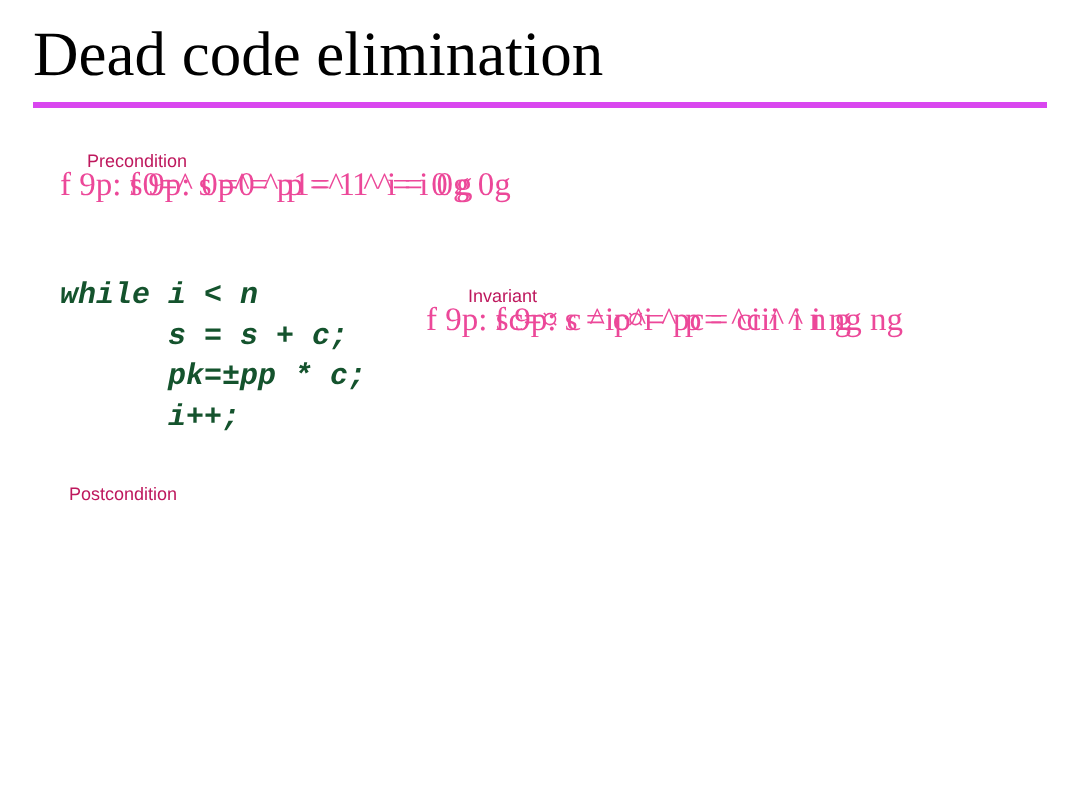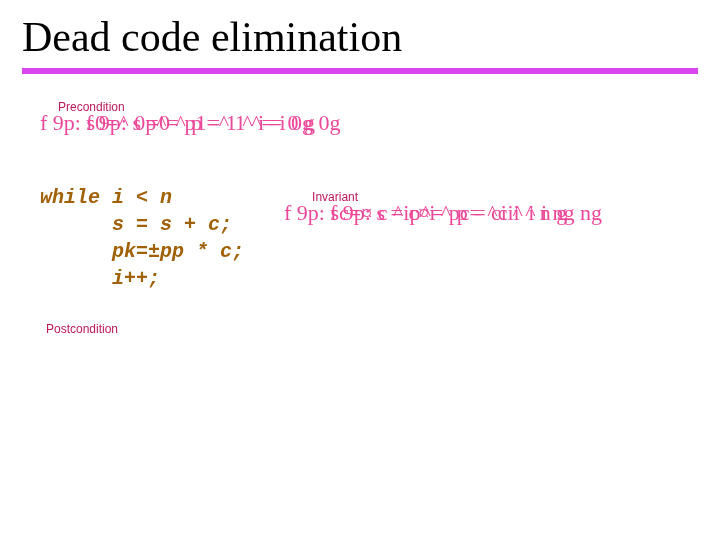--- a/index.html
+++ b/index.html
@@ -15,21 +15,21 @@
     position: relative;
     width: 720px;
     height: 540px;
     box-sizing: border-box;
   }
   .title-box {
     position: absolute;
     left: 22px;
     top: 14px;
     right: 22px;
-    border-bottom: 6px solid #d946ef;
+    border-bottom: 4px solid #d946ef;
     padding-bottom: 8px;
   }
   .title-text {
     font-size: 42px;
     font-weight: 400;
     color: #000;
     line-height: 1.1;
   }
   .content {
     position: absolute;
@@ -72,21 +72,21 @@
   .code-row {
     display: flex;
     align-items: flex-start;
     gap: 40px;
   }
   .code {
     font-family: "Courier New", Courier, monospace;
     font-size: 20px;
     font-weight: bold;
     font-style: italic;
-    color: #a16207;
+    color: #14532d;
     line-height: 1.35;
     white-space: pre;
   }
   .invariant-col {
     position: relative;
     margin-top: 16px;
   }
   .invariant-col .label-invariant {
     left: 28px;
     top: -10px;

